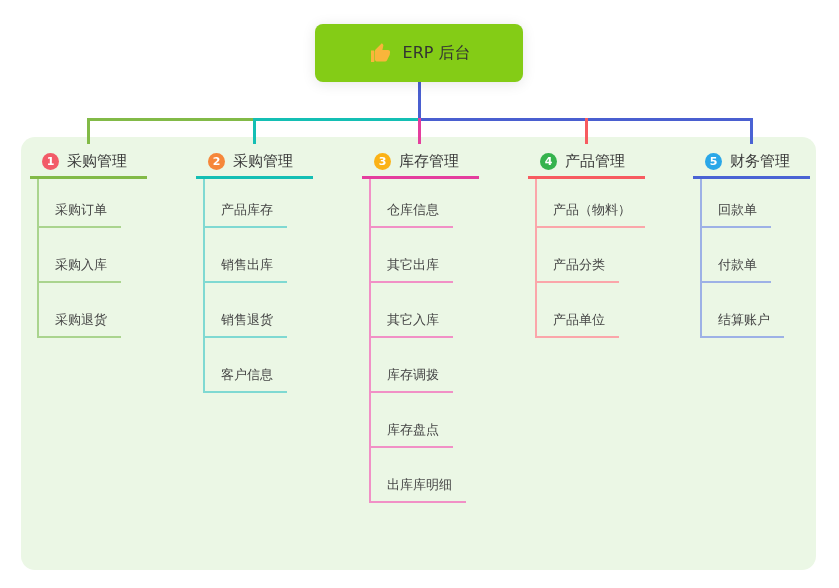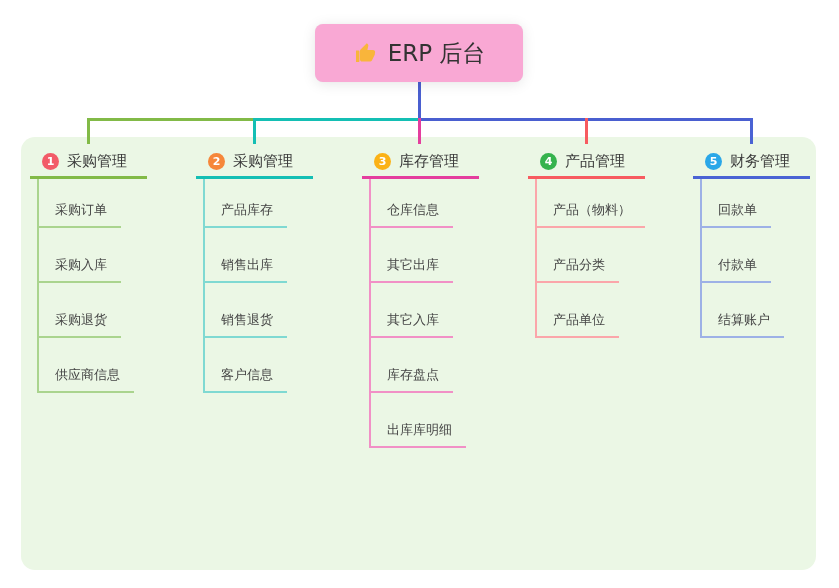--- a/index.html
+++ b/index.html
@@ -6,24 +6,24 @@
   html,body { background:#ffffff; }
   body { font-family:"DejaVu Sans","Liberation Sans",sans-serif; }
   #stage { position:relative; width:839px; height:588px; background:#ffffff; overflow:hidden; }
 
   
   .panel { position:absolute; left:21px; top:137px; width:795px; height:433px; border-radius:14px; }
 
   
   .root {
     position:absolute; left:315px; top:24px; width:208px; height:58px;
-    background:#f9a8d4; border-radius:8px;
+    background:#84cc16; border-radius:8px;
     box-shadow:0 2px 14px rgba(0,0,0,0.10), 0 0 1px rgba(0,0,0,0.06);
     display:flex; align-items:center; justify-content:center; gap:11px;
-    font-size:23px; color:#333333; cursor:default;
+    font-size:16px; color:#333333; cursor:default;
   }
   .root svg { display:block; }
 
   
   .hline, .vline { position:absolute; }
   .hline { height:3px; }
   .vline { width:3px; }
   .root-line  { left:418px; top:82px;  height:37px; }
   .bus-1 { left:87px;  top:118px; width:168px; }
   .bus-2 { left:253px; top:118px; width:167px; }
@@ -89,23 +89,20 @@
     <div class="children" style="border-left-color: rgb(170, 212, 142);">
       <div class="child-row">
           <span class="child" style="border-bottom-color: rgb(170, 212, 142);">采购订单</span>
         </div>
       <div class="child-row">
           <span class="child" style="border-bottom-color: rgb(170, 212, 142);">采购入库</span>
         </div>
       <div class="child-row">
           <span class="child" style="border-bottom-color: rgb(170, 212, 142);">采购退货</span>
         </div>
-      <div class="child-row">
-          <span class="child" style="border-bottom-color: rgb(170, 212, 142);">供应商信息</span>
-        </div>
     </div>
   </div>
 
   <div class="branch b2">
     <div class="branch-header" style="border-bottom-color: rgb(20, 191, 180);">
       <span class="badge" style="background-color: rgb(246, 135, 58);">2</span>
       <span class="branch-label">采购管理</span>
     </div>
     <div class="children" style="border-left-color: rgb(127, 217, 210);">
       <div class="child-row">
@@ -130,20 +127,23 @@
     </div>
     <div class="children" style="border-left-color: rgb(241, 144, 198);">
       <div class="child-row">
           <span class="child" style="border-bottom-color: rgb(241, 144, 198);">仓库信息</span>
         </div>
       <div class="child-row">
           <span class="child" style="border-bottom-color: rgb(241, 144, 198);">其它出库</span>
         </div>
       <div class="child-row">
           <span class="child" style="border-bottom-color: rgb(241, 144, 198);">其它入库</span>
+        </div>
+      <div class="child-row">
+          <span class="child" style="border-bottom-color: rgb(241, 144, 198);">库存调拨</span>
         </div>
       <div class="child-row">
           <span class="child" style="border-bottom-color: rgb(241, 144, 198);">库存盘点</span>
         </div>
       <div class="child-row">
           <span class="child" style="border-bottom-color: rgb(241, 144, 198);">出库库明细</span>
         </div>
     </div>
   </div>
 

